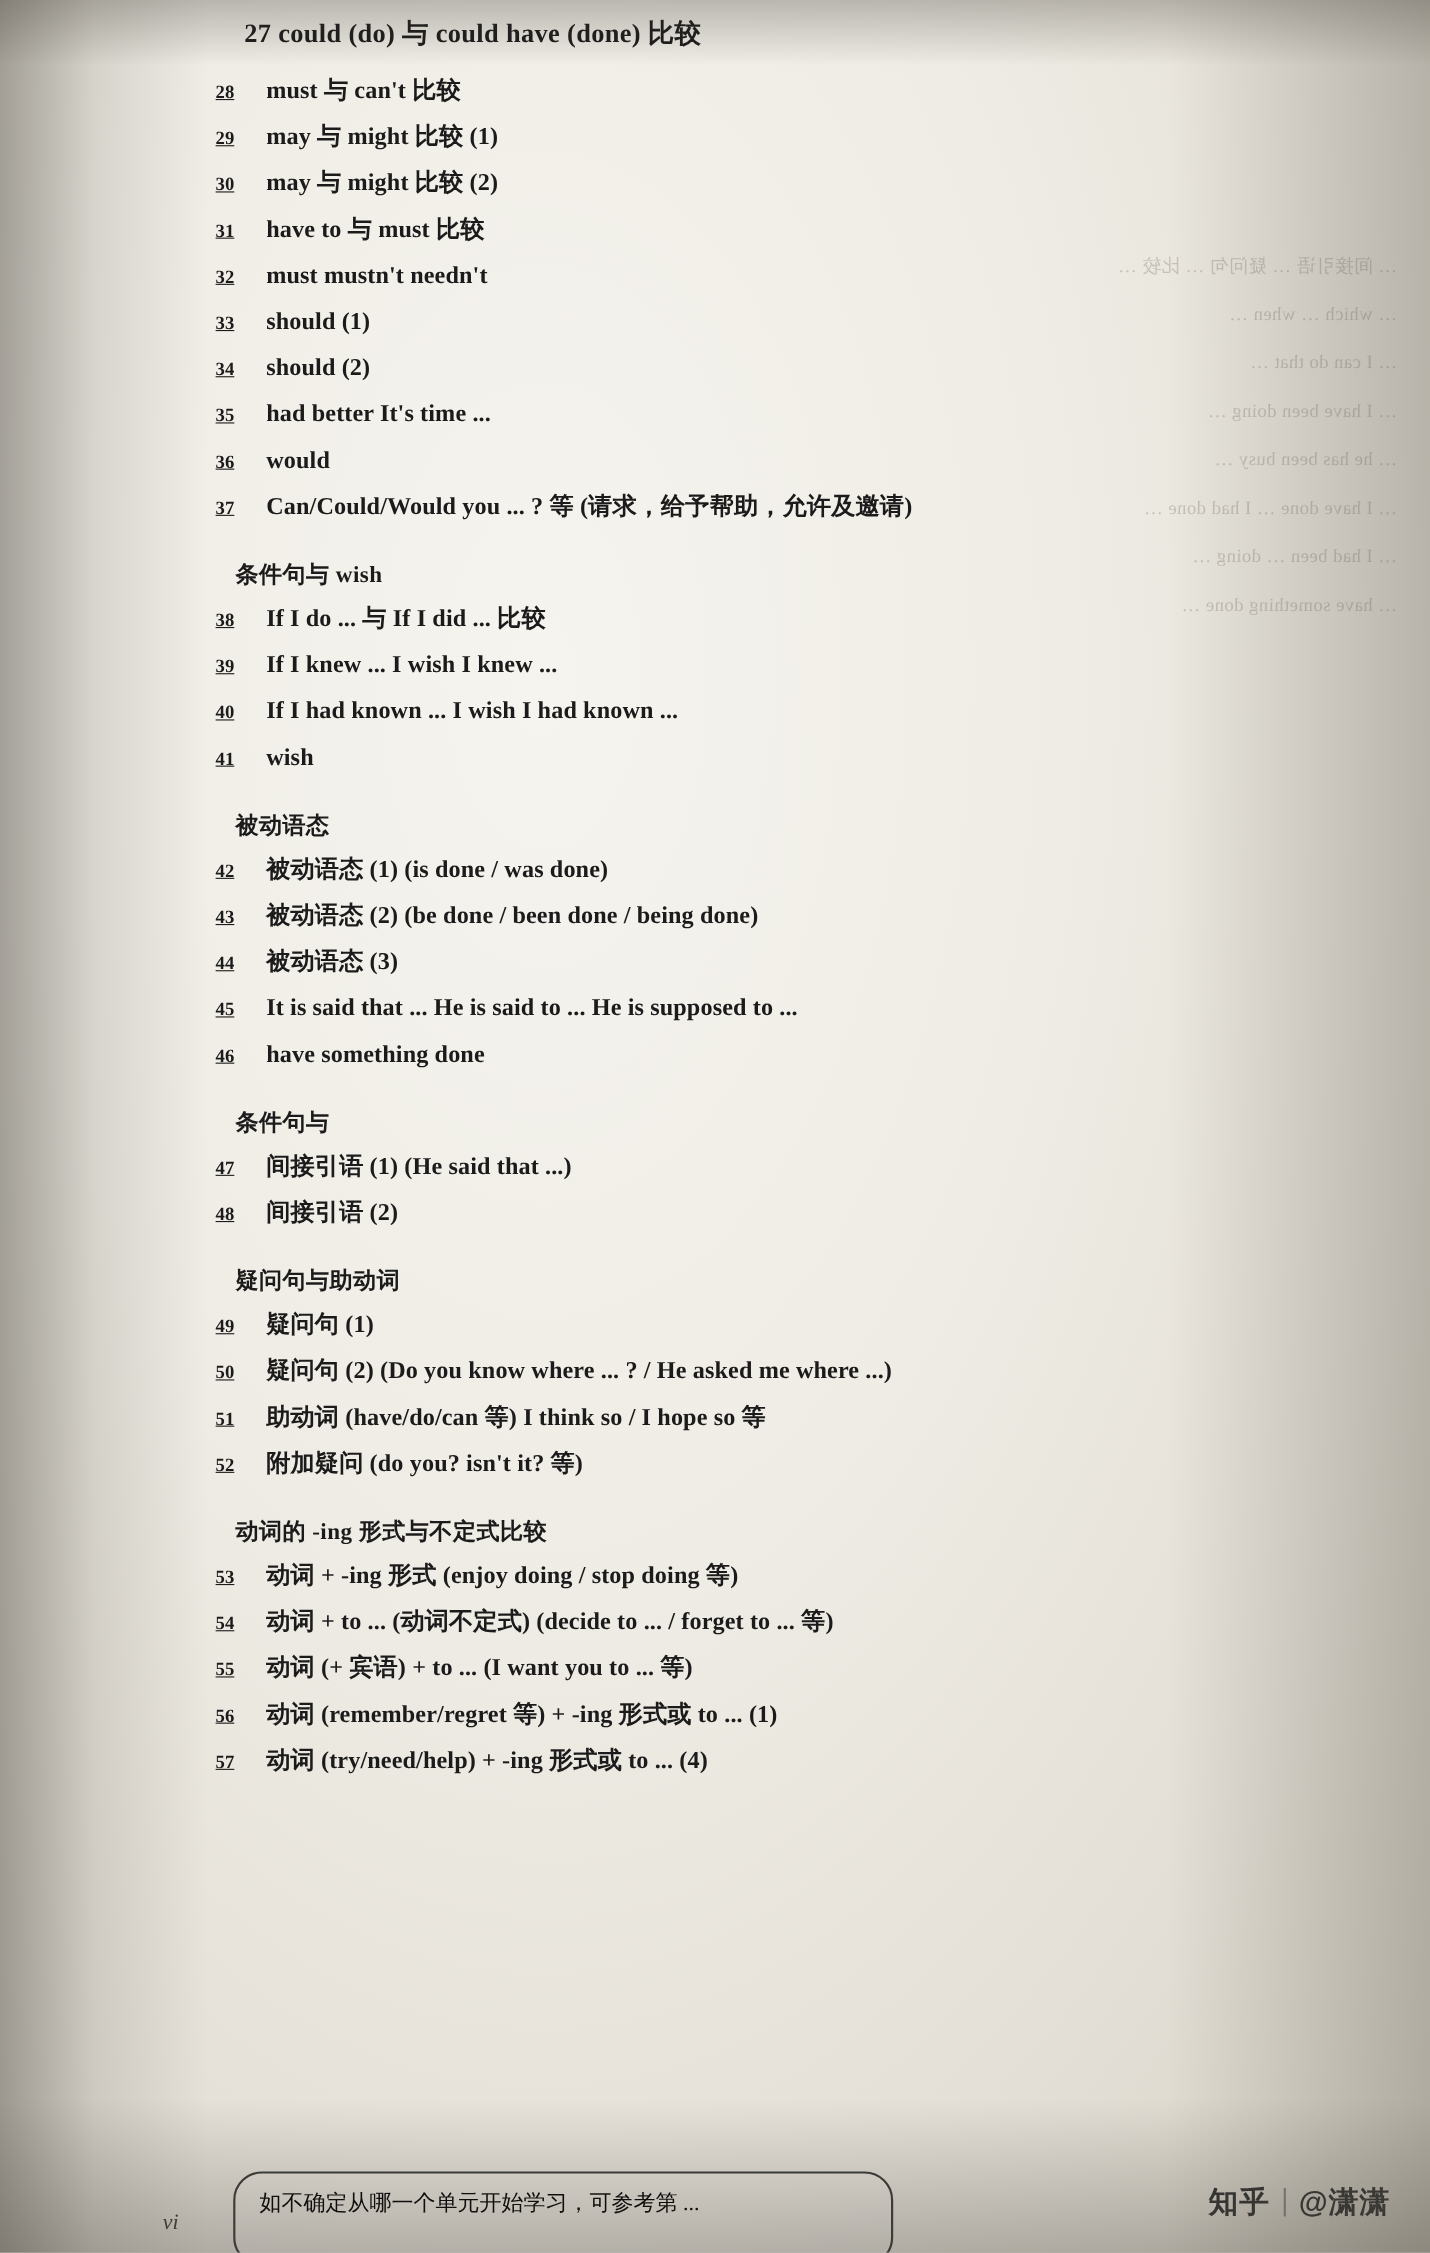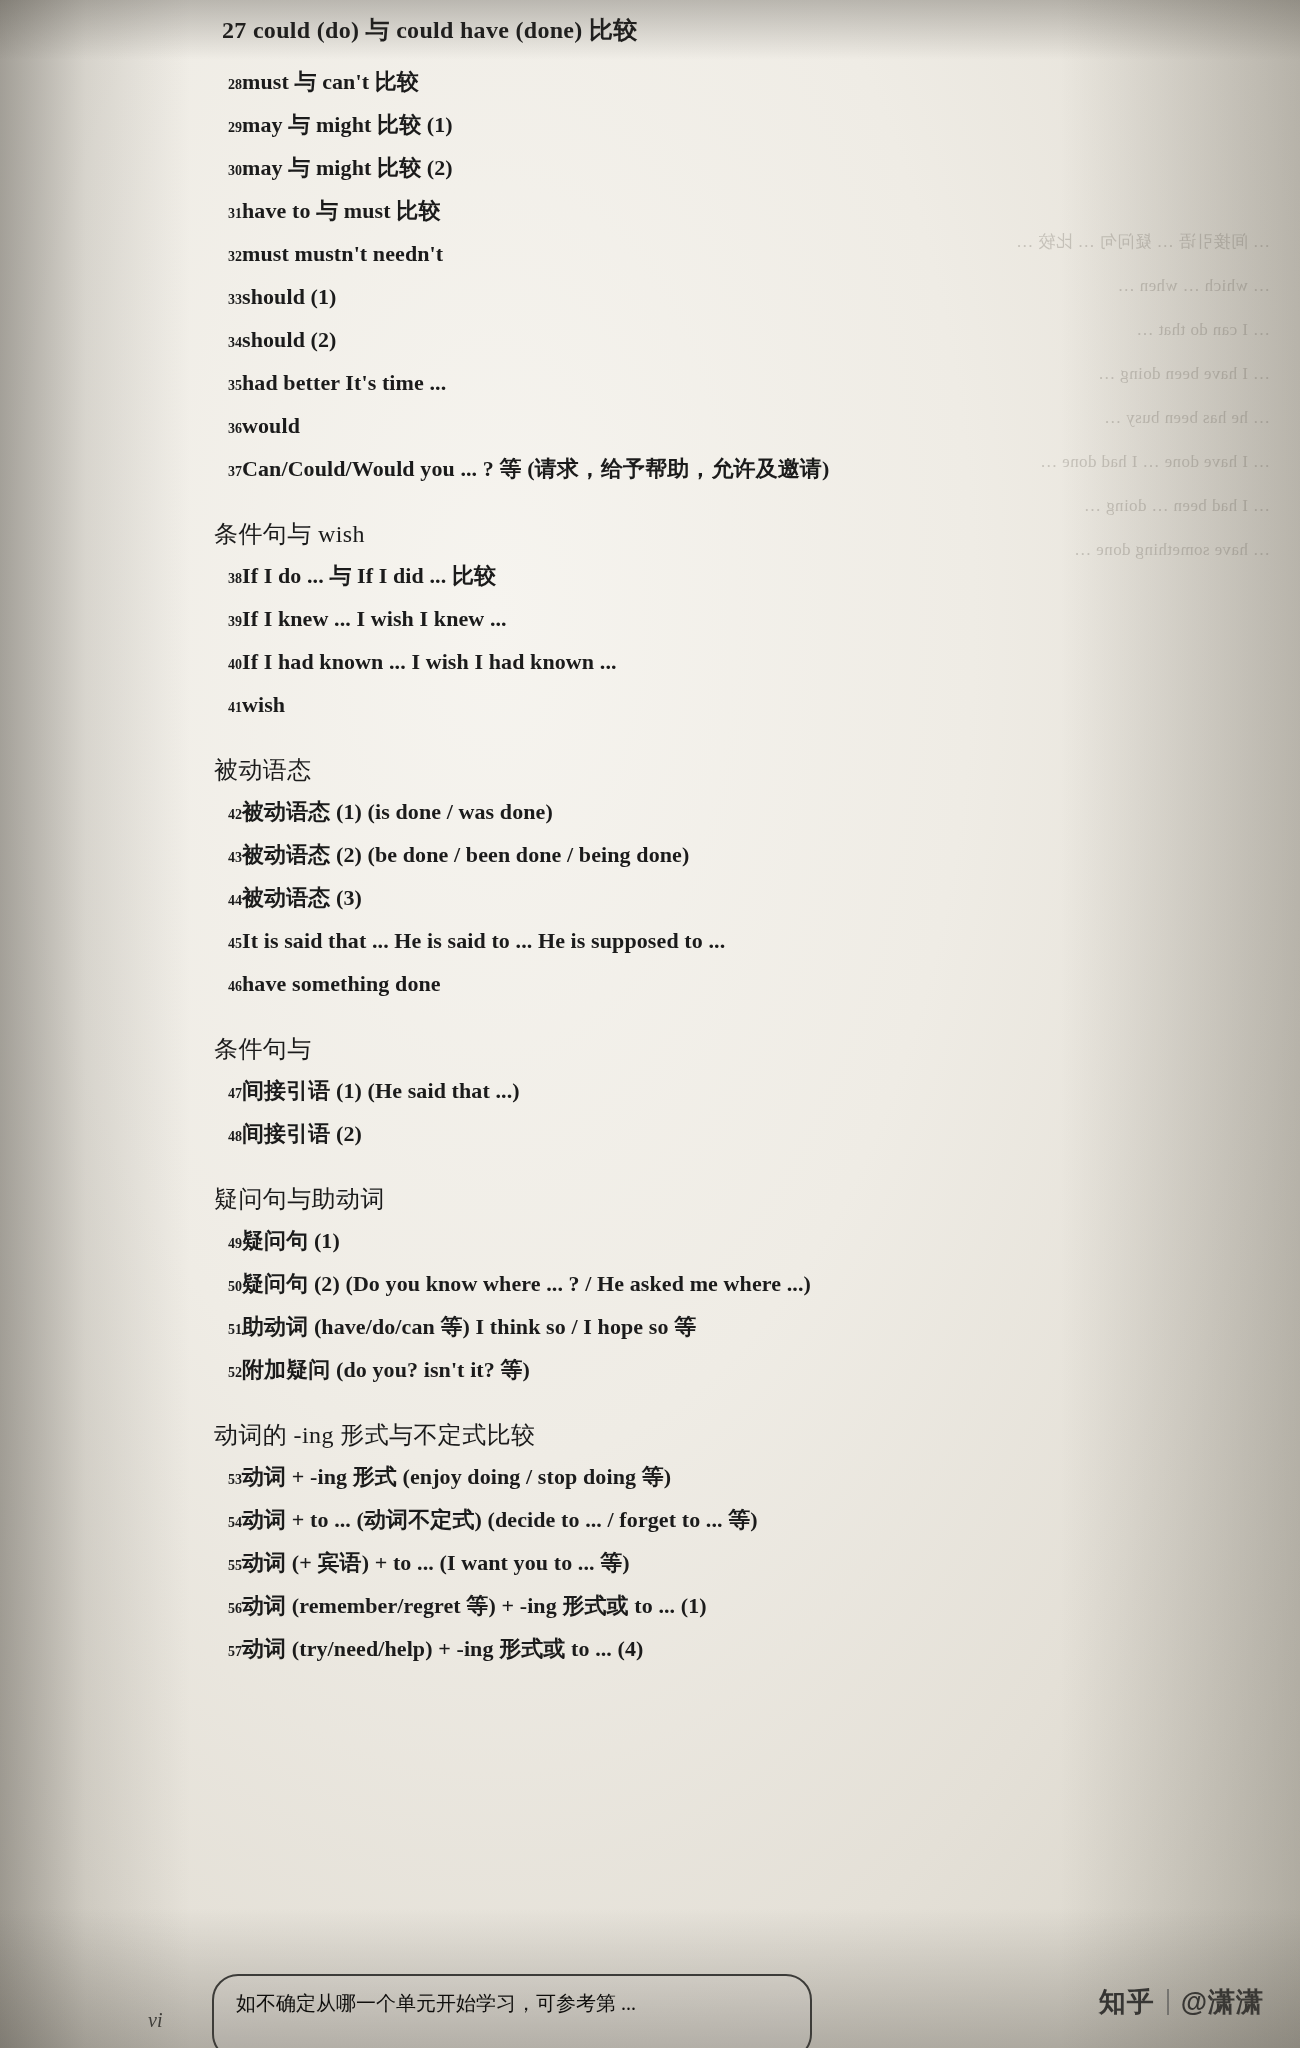--- a/index.html
+++ b/index.html
@@ -78,38 +78,39 @@
     white-space: nowrap;
   }
   .list {
     position: absolute;
     left: 0;
     top: 62px;
     width: 840px;
   }
   .group { margin-bottom: 26px; }
   .group-head {
-    font-size: 24px;
-    font-weight: 400;
+    font-size: 21px;
+    font-weight: 700;
     margin: 0 0 6px 18px;
     letter-spacing: .4px;
   }
   .row {
     display: flex;
     align-items: baseline;
     line-height: 40px;
     font-size: 22px;
     white-space: nowrap;
   }
   .num {
     width: 46px;
     flex: 0 0 46px;
-    text-align: right;
-    font-size: 14px;
+    text-align: left;
+    font-size: 17px;
     font-weight: 600;
+    text-decoration: underline;
   }
   .txt {
     font-weight: 700;
     letter-spacing: .1px;
     font-family: Liberation Serif, serif;
   }
   .folio {
     position: absolute;
     left: 148px;
     bottom: 16px;

